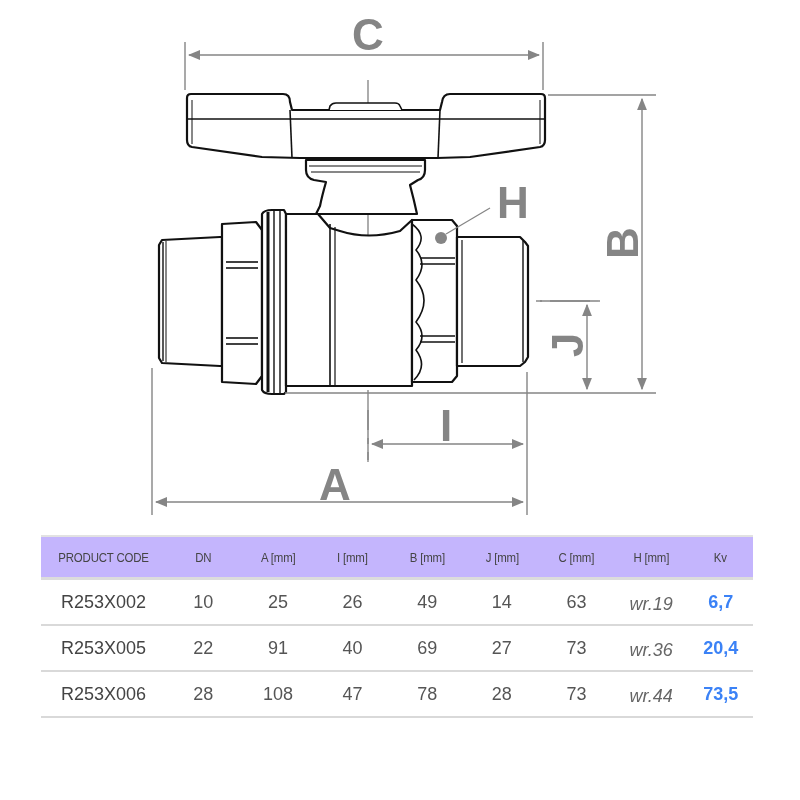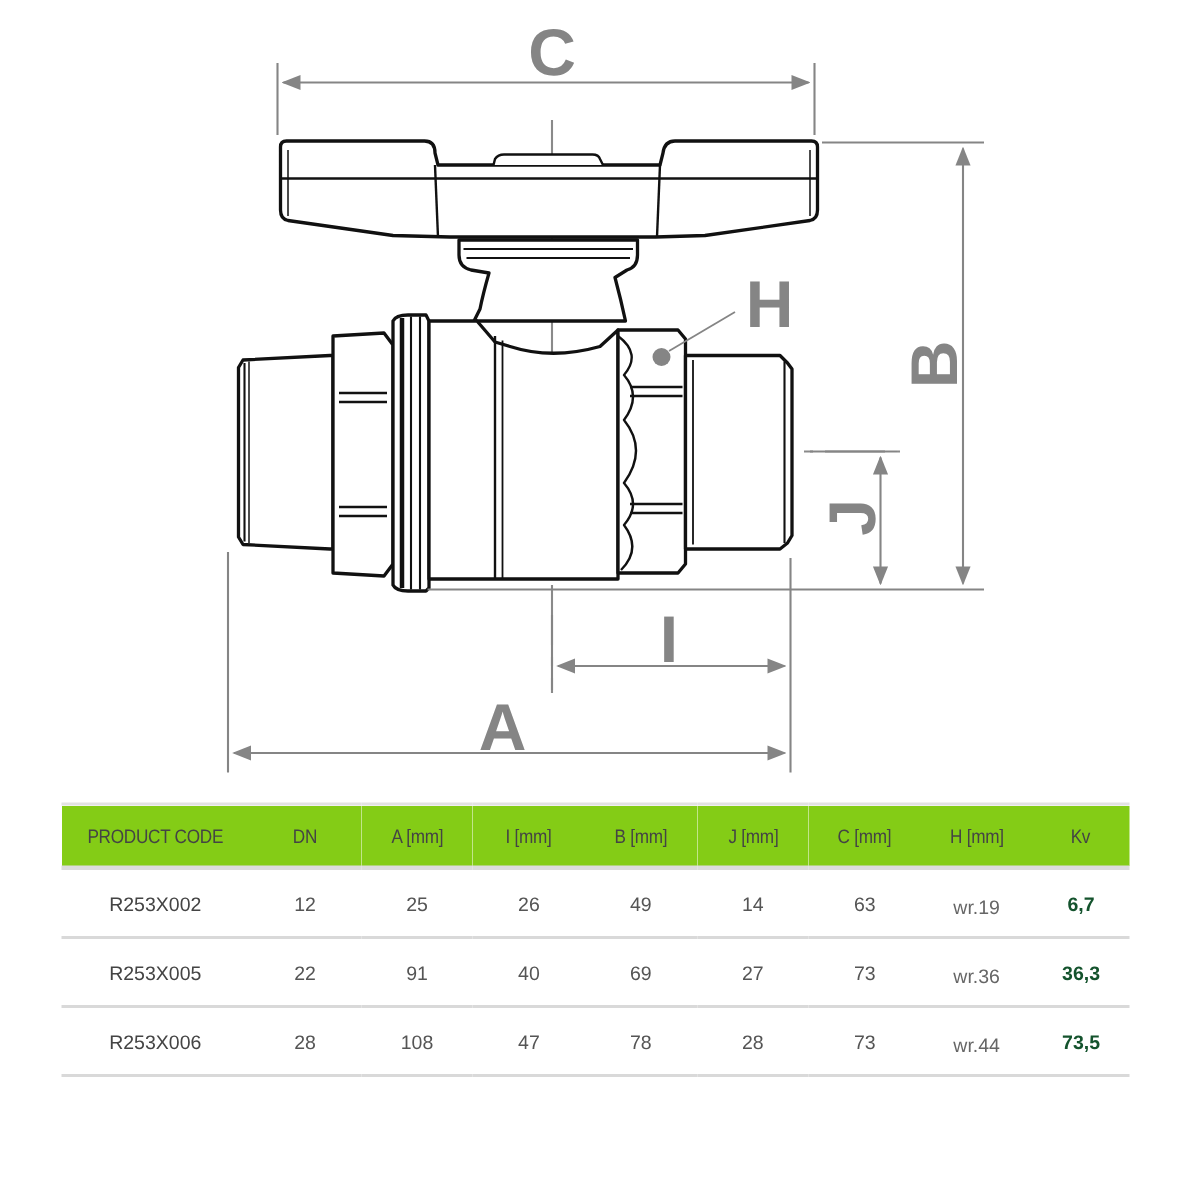--- a/index.html
+++ b/index.html
@@ -2,29 +2,29 @@
 <html><head>
   <meta charset="utf-8">
   <style>
     html, body { margin: 0; padding: 0; background: #ffffff; }
     body { width: 800px; height: 800px; position: relative; overflow: hidden;
            font-family: "Liberation Sans", sans-serif; }
     #drawing { position: absolute; left: 0; top: 0; width: 800px; height: 520px; }
     .dim-label { font-family: "Liberation Sans", sans-serif; font-weight: bold; fill: #858585; }
     #spec-table { position: absolute; left: 41px; top: 535px; width: 712px;
                   border-collapse: collapse; table-layout: fixed; }
-    #spec-table thead tr { background: #84cc16; }
+    #spec-table thead tr { background: #c4b5fd; }
     #spec-table th { height: 40px; font-weight: normal; font-size: 13px; color: #444;
                      border-top: 2px solid #e2e2e2; border-bottom: 3px solid #dcdcdc;
                      text-align: center; padding: 0; transform: scaleX(0.88); letter-spacing: -0.2px; }
-    #spec-table td { height: 40px; font-size: 13px; color: #555; text-align: center;
+    #spec-table td { height: 40px; font-size: 18px; color: #555; text-align: center;
                      border-bottom: 2px solid #d9d9d9; padding: 0; }
     #spec-table td.code { color: #444; }
-    #spec-table td.hcol { color: #666; padding-top: 4px; }
-    #spec-table td.kv { color: #14532d; font-weight: 600; }
+    #spec-table td.hcol { color: #666; padding-top: 4px; font-style: italic; }
+    #spec-table td.kv { color: #3b82f6; font-weight: 600; }
   </style>
 </head>
 <body>
 
 <svg id="drawing" viewBox="0 0 800 520" xmlns="http://www.w3.org/2000/svg">
   <defs>
     <marker id="arr" viewBox="0 0 10 10" refX="9" refY="5" markerWidth="9" markerHeight="9" orient="auto-start-reverse">
       <path d="M0,1 L10,5 L0,9 z" fill="#858585"></path>
     </marker>
   </defs>
@@ -135,39 +135,39 @@
       <th>B [mm]</th>
       <th>J [mm]</th>
       <th>C [mm]</th>
       <th>H [mm]</th>
       <th>Kv</th>
     </tr>
   </thead>
   <tbody>
     <tr>
       <td class="code">R253X002</td>
-      <td>12</td>
+      <td>10</td>
       <td>25</td>
       <td>26</td>
       <td>49</td>
       <td>14</td>
       <td>63</td>
       <td class="hcol">wr.19</td>
       <td class="kv">6,7</td>
     </tr>
     <tr>
       <td class="code">R253X005</td>
       <td>22</td>
       <td>91</td>
       <td>40</td>
       <td>69</td>
       <td>27</td>
       <td>73</td>
       <td class="hcol">wr.36</td>
-      <td class="kv">36,3</td>
+      <td class="kv">20,4</td>
     </tr>
     <tr>
       <td class="code">R253X006</td>
       <td>28</td>
       <td>108</td>
       <td>47</td>
       <td>78</td>
       <td>28</td>
       <td>73</td>
       <td class="hcol">wr.44</td>

